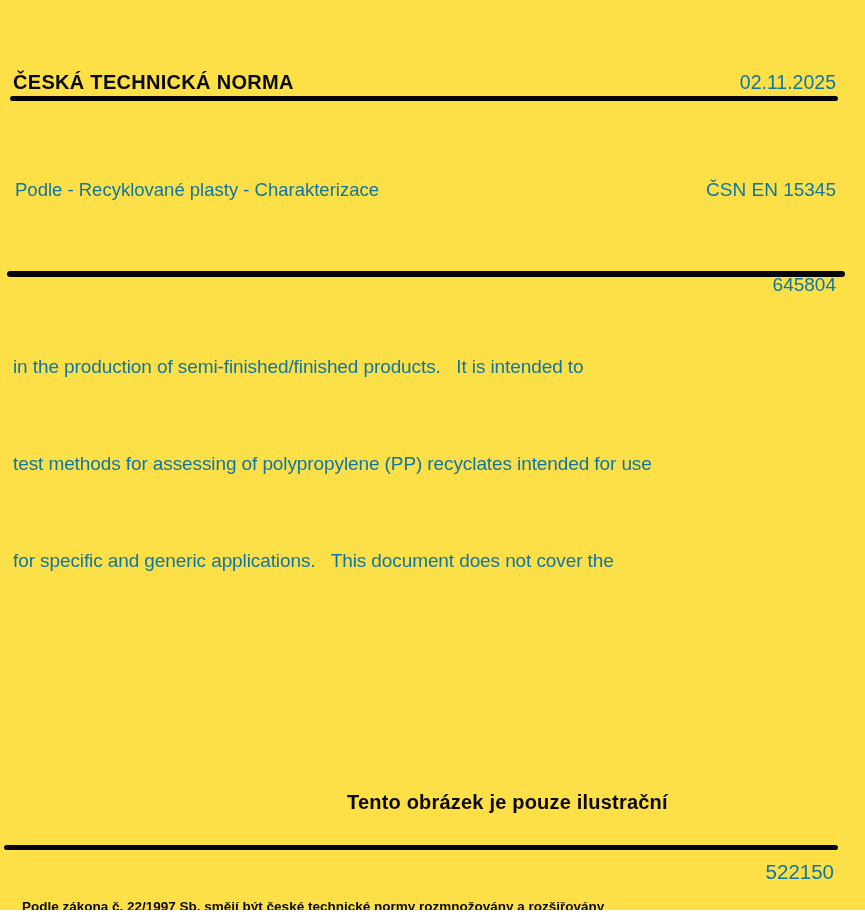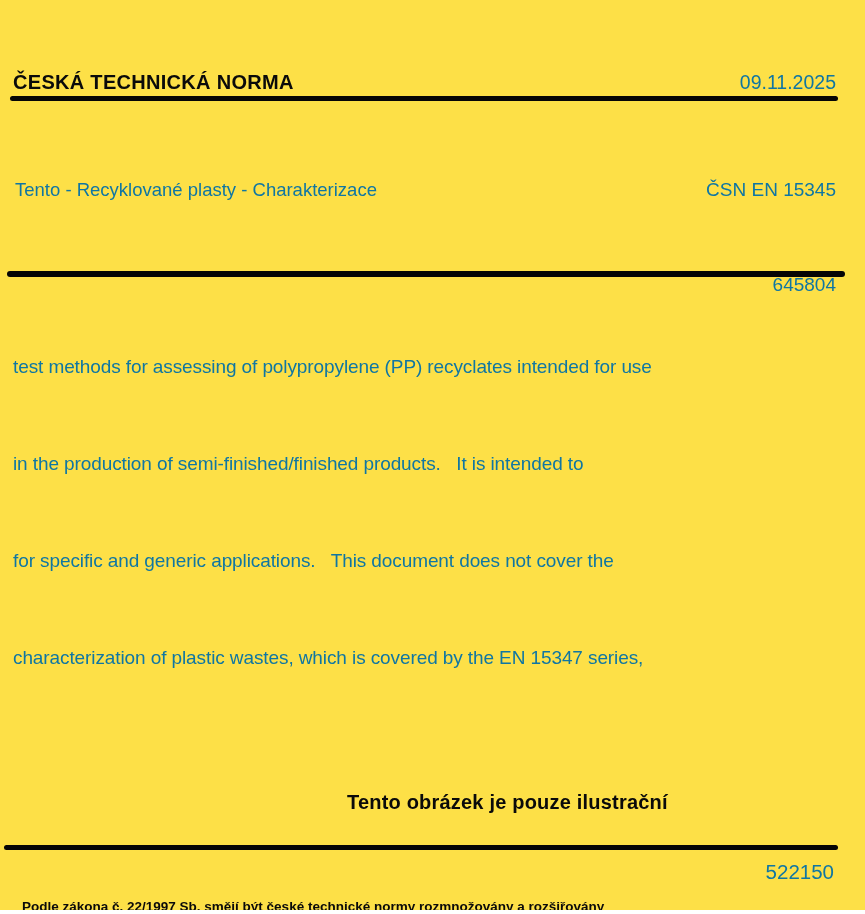--- a/index.html
+++ b/index.html
@@ -92,38 +92,37 @@
     font-size: 20.5px;
     white-space: pre;
   }
 </style>
 </head>
 <body>
 
 <div class="page">
 
   <div class="header-title">ČESKÁ TECHNICKÁ NORMA</div>
-  <div class="header-date teal">09.11.2025</div>
+  <div class="header-date teal">02.11.2025</div>
   <div class="rule rule-header"></div>
 
   <div class="subject-title teal">
-    <div>Tento - Recyklované plasty - Charakterizace</div>
+    <div>Podle - Recyklované plasty - Charakterizace</div>
   </div>
   <div class="subject-codes teal">
     <div>ČSN EN 15345</div>
     <div>645804</div>
   </div>
 
   <div class="rule rule-mid"></div>
 
   <div class="abstract teal">
+    <div>in the production of semi-finished/finished products.   It is intended to</div>
     <div>test methods for assessing of polypropylene (PP) recyclates intended for use</div>
-    <div>in the production of semi-finished/finished products.   It is intended to</div>
     <div>for specific and generic applications.   This document does not cover the</div>
-    <div>characterization of plastic wastes, which is covered by the EN 15347 series,</div>
     
   </div>
 
   <div class="illustration-note">Tento obrázek je pouze ilustrační</div>
 
   <div class="rule rule-footer"></div>
   <div class="footer-legal">
     <div>Podle zákona č. 22/1997 Sb. smějí být české technické normy rozmnožovány a rozšiřovány</div>
     
   </div>

